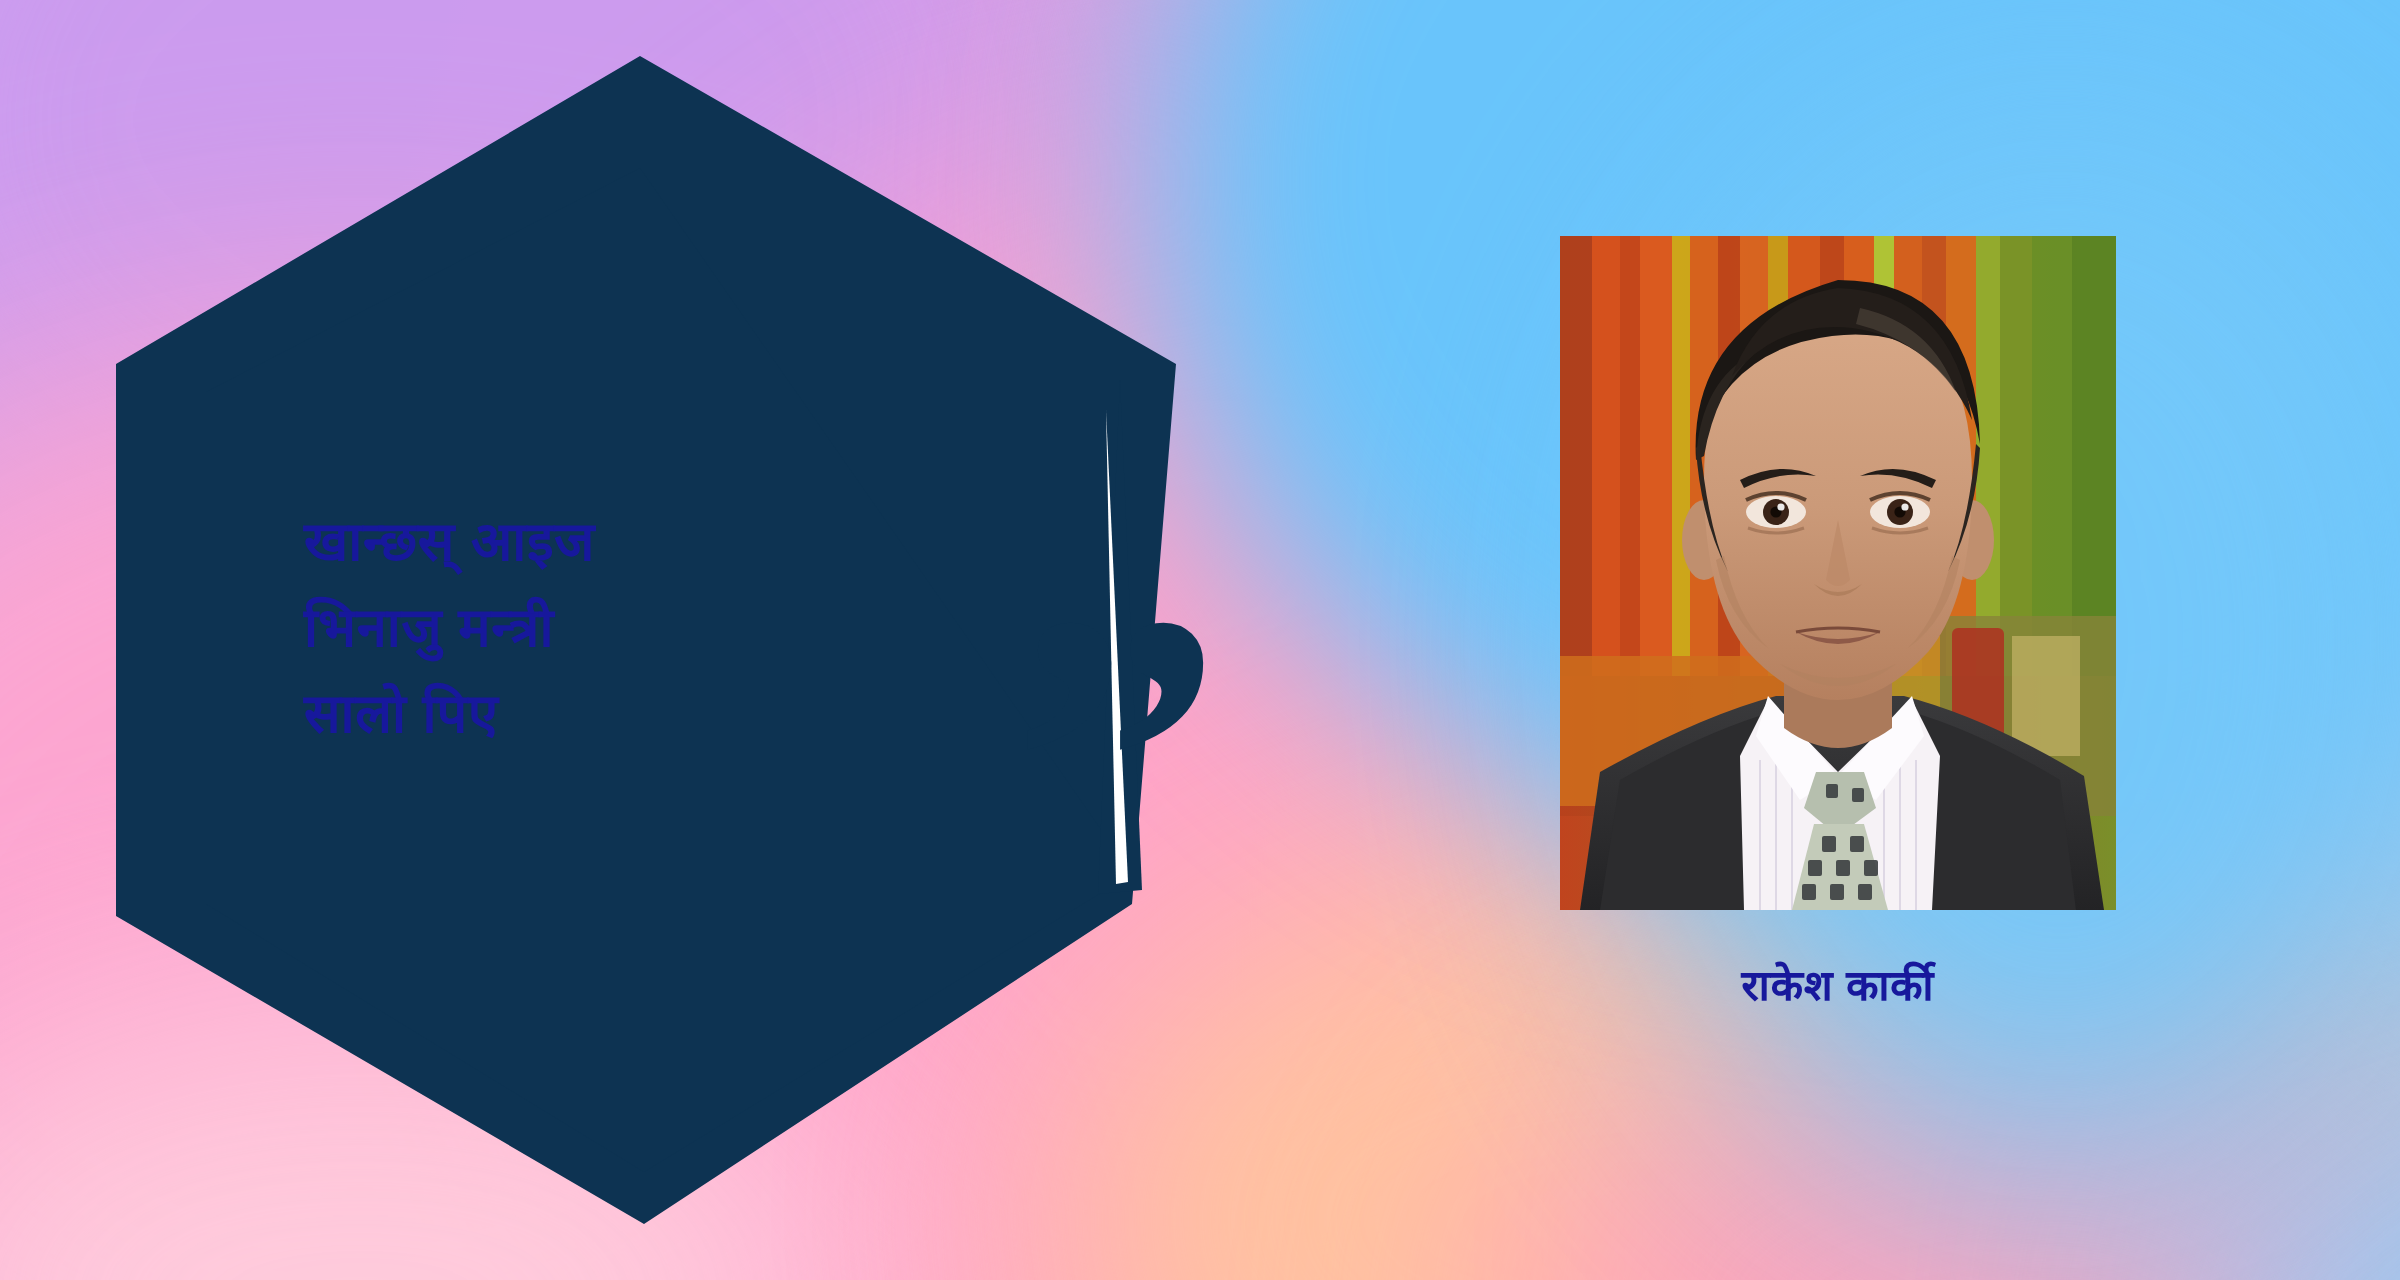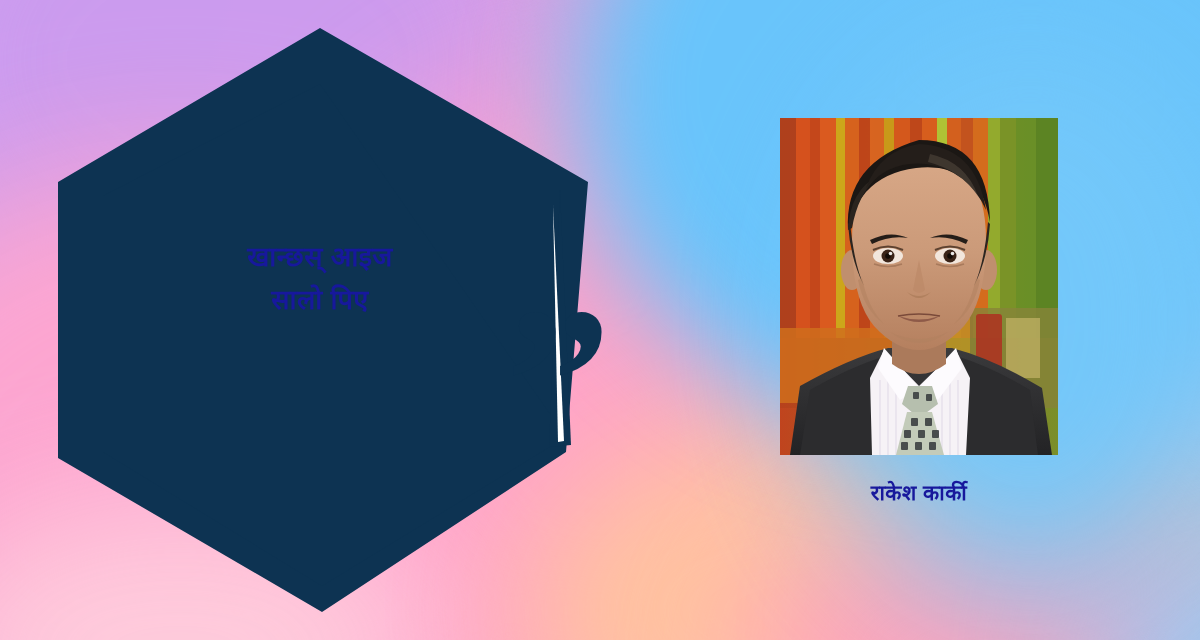--- a/index.html
+++ b/index.html
@@ -122,23 +122,22 @@
   .quote-mark span {
     position: absolute;
     left: 0;
     top: -112px;
   }
 
   
   .quote-text {
     position: absolute;
     left: 152px;
-    top: 236px;
+    top: 250px;
     width: 336px;
-    text-align: center;
     color: #17189c;
     font-family: "Liberation Sans", "DejaVu Sans", sans-serif;
     font-size: 27px;
     font-weight: 700;
     line-height: 1.59;
     letter-spacing: .4px;
     white-space: nowrap;
   }
   .quote-line { display: block; }
 
@@ -222,20 +221,21 @@
       <path fill="#0d3352" d="M 100,470 L 552,440 L 556,452 Z" opacity="0"></path>
     </svg>
   </div>
 
   <div class="quote-mark">
     <span>”</span>
   </div>
 
   <div class="quote-text">
     <span class="quote-line">खान्छस् आइज</span>
+    <span class="quote-line">भिनाजु मन्त्री</span>
     <span class="quote-line">सालो पिए</span>
   </div>
 
   <div class="portrait">
     <svg width="278" height="337" viewBox="0 0 278 337" xmlns="http://www.w3.org/2000/svg">
       <defs>
         <linearGradient id="skin" x1="0" y1="0" x2="0" y2="1">
           <stop offset="0%" stop-color="#d8a887"></stop>
           <stop offset="50%" stop-color="#cb9a79"></stop>
           <stop offset="100%" stop-color="#b5805f"></stop>

